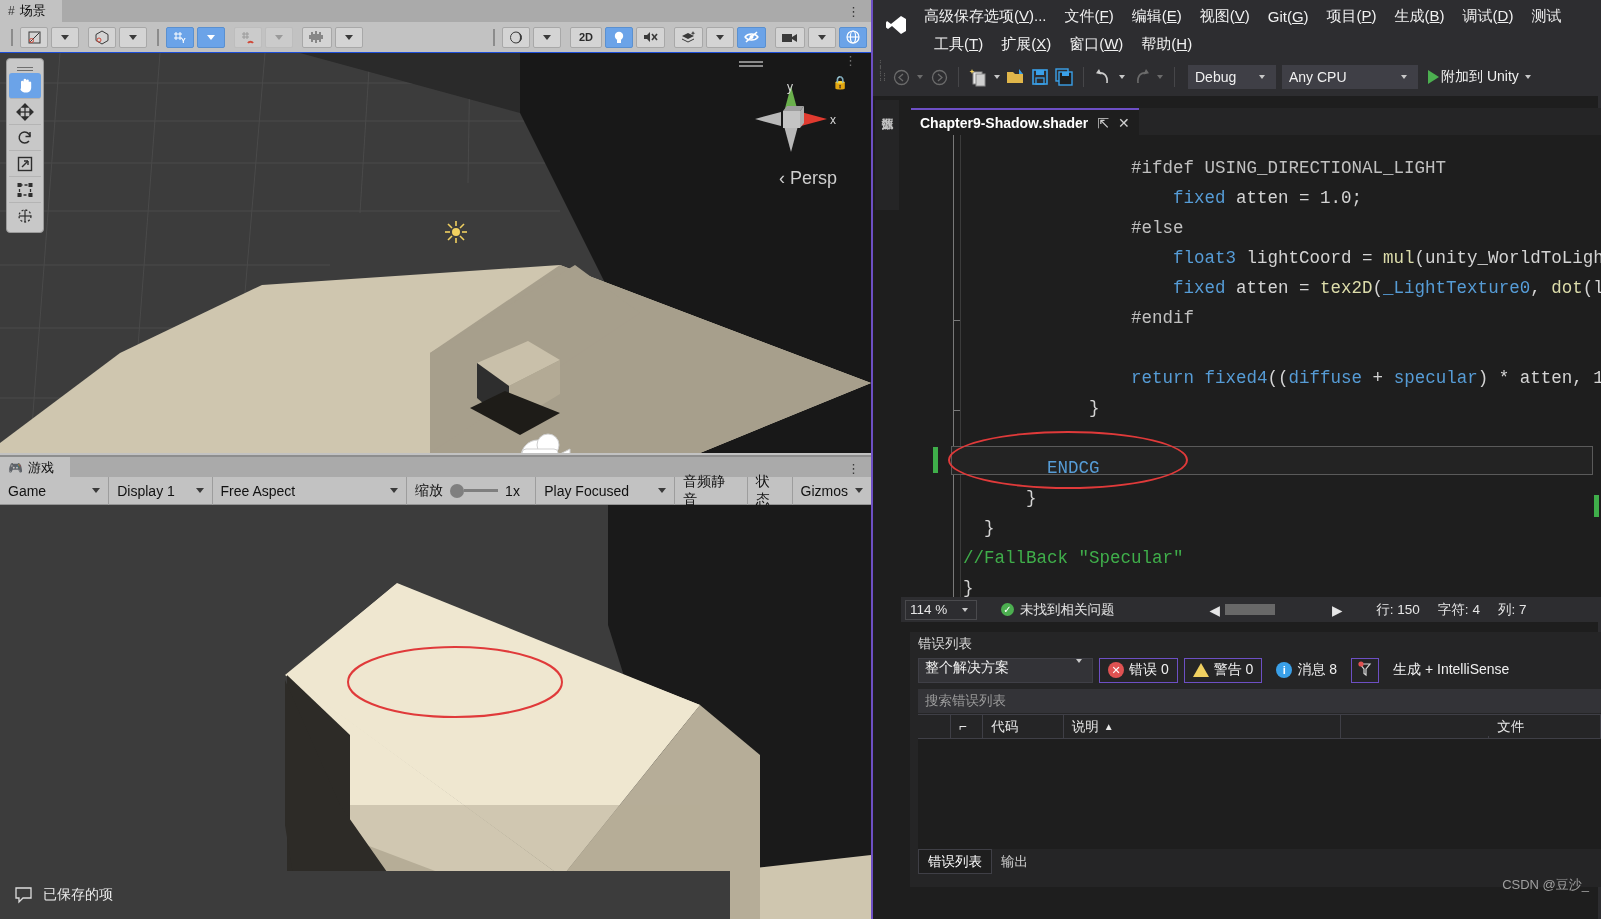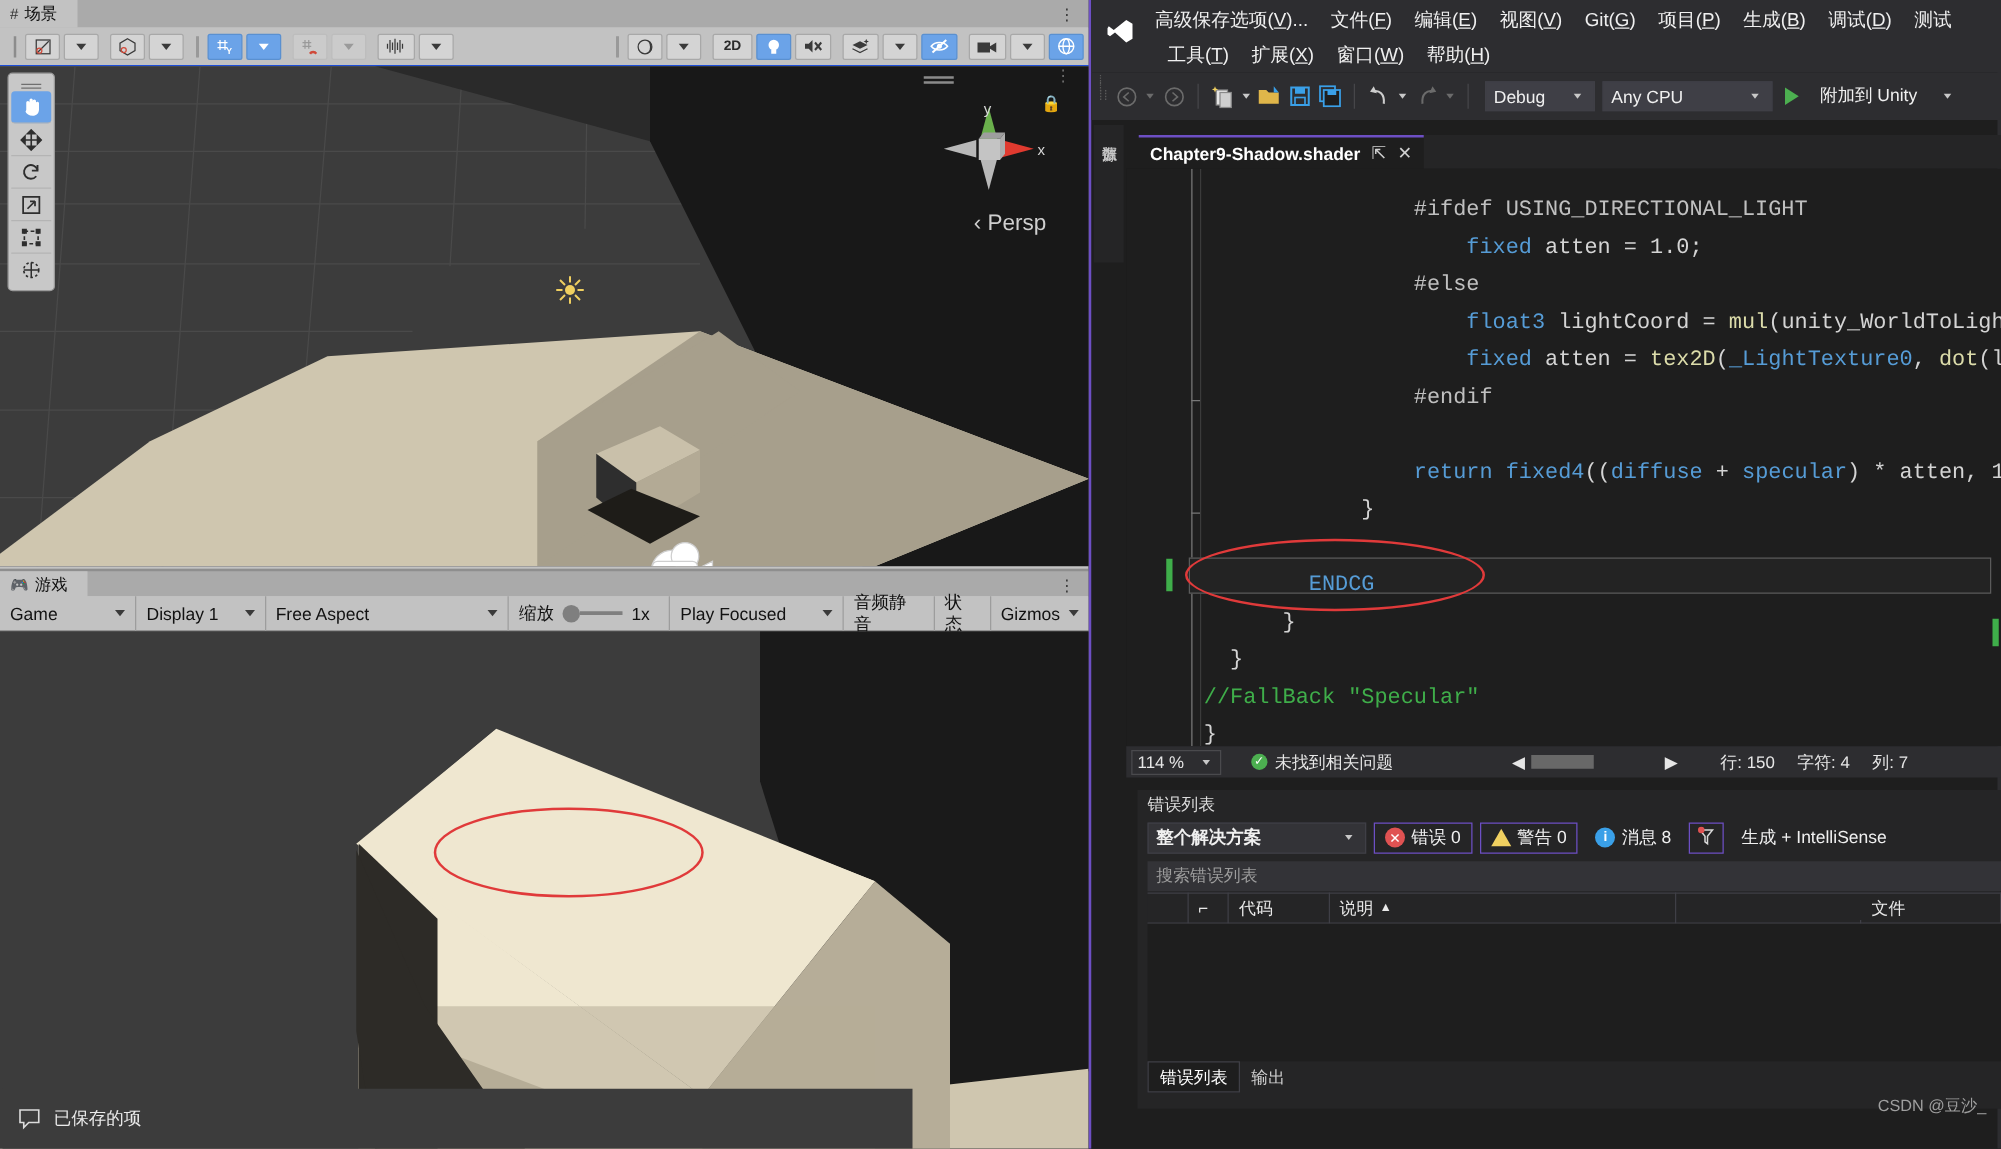--- a/index.html
+++ b/index.html
@@ -85,21 +85,21 @@
   .vsdots { color:#5a5a5a; font-size:11px; letter-spacing:1px; line-height:7px; width:10px; }
   .tbsep2 { width:1px; height:20px; background:#464649; margin:0 7px; }
   .vtb { width:24px; height:24px; display:flex; align-items:center; justify-content:center;
     color:#c8c8c8; font-size:15px; }
   .vtb.dim { color:#6b6b6b; }
   .caret-sm { width:0;height:0;border-left:3px solid transparent;border-right:3px solid transparent;
     border-top:4px solid #c8c8c8; margin:0 4px; }
   .caret-sm.dim { border-top-color:#6b6b6b; }
   .combo { height:24px; background:#3f3f46; border:1px solid #3f3f46; color:#f0f0f0; font-size:14px;
     display:flex; align-items:center; justify-content:space-between; padding:0 6px; margin-left:6px; }
-  .play-btn { display:flex; align-items:center; gap:17px; margin-left:10px; color:#f0f0f0; font-size:14px; }
+  .play-btn { display:flex; align-items:center; gap:2px; margin-left:10px; color:#f0f0f0; font-size:14px; }
   .tri { width:0;height:0;border-top:7px solid transparent;border-bottom:7px solid transparent;
     border-left:11px solid #4caf50; }
 
   .vs-sidetab { position:absolute; left:4px; top:100px; width:24px; height:110px; background:#252526; }
   .vs-sidetab span { display:block; writing-mode:vertical-rl; font-size:12px; color:#c9c9c9;
     margin:8px auto 0; }
   .sidedots { position:absolute; left:8px; top:62px; color:#5a5a5a; font-size:10px; line-height:6px; }
 
   .doc-tabstrip { position:absolute; left:40px; top:108px; width:690px; height:27px; background:#252526; }
   .doc-tab { position:absolute; left:0; top:0; height:27px; background:#1e1e1e;
@@ -133,22 +133,22 @@
   .ok-dot { width:13px;height:13px;border-radius:50%;background:#4caf50;color:#fff;font-size:10px;
     display:flex;align-items:center;justify-content:center; }
   .hsb { display:flex; align-items:center; gap:5px; }
   .hsb .bar { width:50px; height:11px; background:#686868; }
 
   .errpanel { position:absolute; left:910px; top:632px; width:691px; height:255px; background:#252526; }
   .err-title { position:absolute; left:8px; top:3px; font-size:13.5px; color:#dcdcdc; }
   .err-toolbar { position:absolute; left:8px; top:24px; width:683px; height:28px;
     display:flex; align-items:center; gap:0; }
   .err-combo { width:175px; height:25px; background:#333337; border:1px solid #3f3f46;
-    display:flex; align-items:center; justify-content:space-between; padding:0 6px;
-    font-size:14px; color:#f0f0f0;font-weight:bold; }
+    display:flex; align-items:flex-start; justify-content:space-between; padding:0 6px;
+    font-size:14px; color:#f0f0f0; }
   .err-chip { height:25px; display:flex; align-items:center; gap:5px; padding:0 8px; font-size:14px;
     margin-left:6px; color:#f0f0f0; }
   .err-chip.sel { border:1px solid #6d4fc4; }
   .badge-err { width:16px;height:16px;border-radius:50%;background:#e05252;color:#fff;font-size:11px;
     display:flex;align-items:center;justify-content:center; font-weight:bold;}
   .badge-warn { width:0;height:0;border-left:8px solid transparent;border-right:8px solid transparent;
     border-bottom:14px solid #f0d060; position:relative; }
   .badge-info { width:16px;height:16px;border-radius:50%;background:#3aa0e8;color:#fff;font-size:11px;
     display:flex;align-items:center;justify-content:center;font-weight:bold; }
   .err-search { position:absolute; left:8px; top:57px; width:683px; height:24px; background:#333337;

